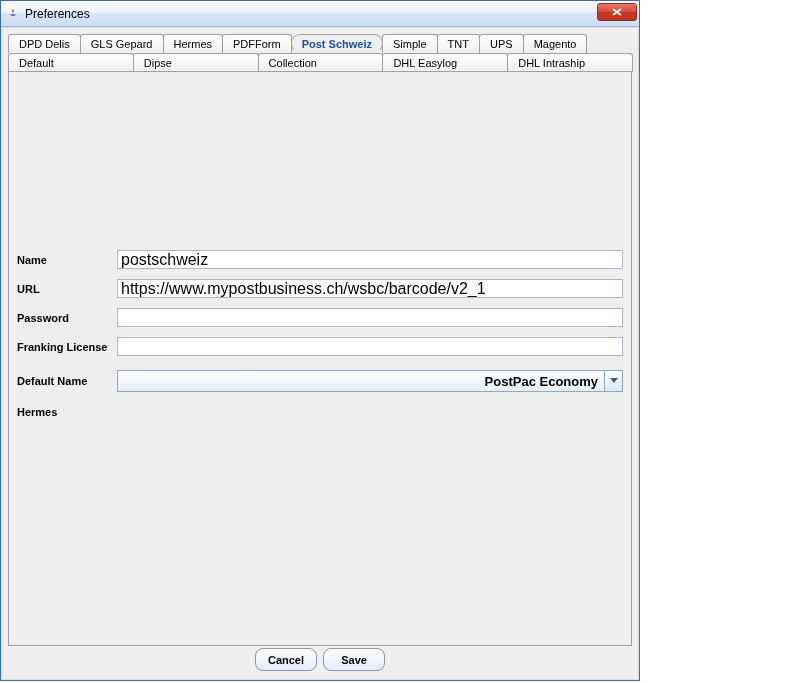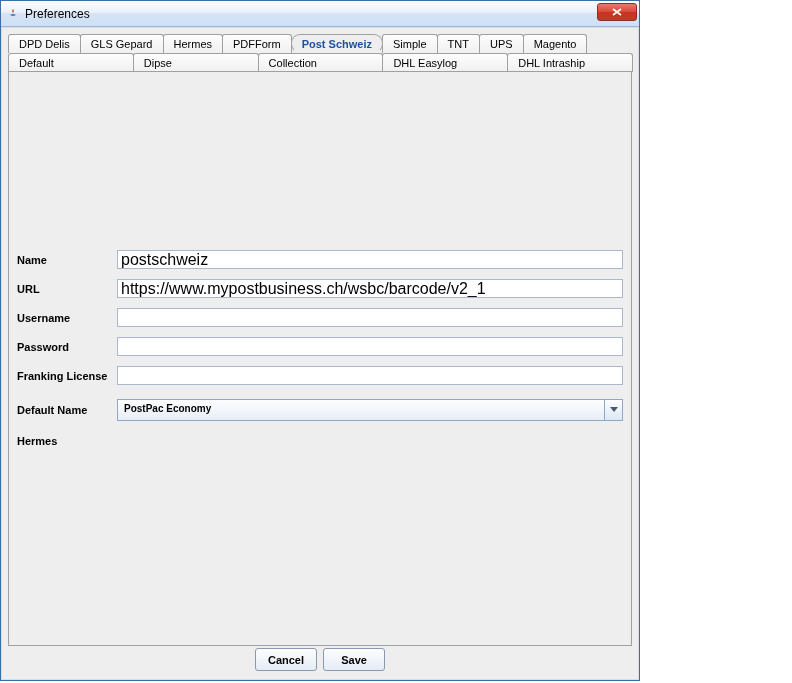--- a/index.html
+++ b/index.html
@@ -134,23 +134,24 @@
   .form-select {
     flex: 1;
     display: flex;
     height: 22px;
     border: 1px solid #90a8c4;
     background: linear-gradient(to bottom, #fdfdfe, #e7eef8);
   }
   .select-text {
     flex: 1;
     padding: 3px 6px;
-    font-size: 10px;
-    font-weight: bold;
-    color: #000;
+    font-size: 13px;
+    font-weight: bold;
+    color: #000;
+    text-align: right;
   }
   .select-btn {
     width: 18px;
     border-left: 1px solid #90a8c4;
     background: linear-gradient(to bottom, #fdfdfe, #dce8f6);
     display: flex;
     align-items: center;
     justify-content: center;
     cursor: pointer;
   }
@@ -160,21 +161,21 @@
     left: 0;
     right: 0;
     display: flex;
     justify-content: center;
     gap: 6px;
   }
   .btn {
     min-width: 62px;
     height: 23px;
     border: 1px solid #8899b0;
-    border-radius: 3px;
+    border-radius: 8px;
     background: linear-gradient(to bottom, #fdfdfe, #e5ecf6);
     font-size: 11px;
     font-weight: bold;
     color: #000;
     cursor: pointer;
     padding: 0 12px;
     font-family: Tahoma, Arial, sans-serif;
   }
 </style>
 </head>
@@ -225,24 +226,20 @@
           <div class="form-row">
             <div class="form-label">Name</div>
             <input class="form-input" value="postschweiz" style="">
           </div>
 
           <div class="form-row">
             <div class="form-label">URL</div>
             <input class="form-input" value="https://www.mypostbusiness.ch/wsbc/barcode/v2_1" style="">
           </div>
 
-          <div class="form-row">
-            <div class="form-label">Username</div>
-            <input class="form-input" value="" style="">
-          </div>
 
           <div class="form-row">
             <div class="form-label">Password</div>
             <input class="form-input" type="password" value="" style="">
           </div>
 
           <div class="form-row">
             <div class="form-label">Franking License</div>
             <input class="form-input" value="" style="">
           </div>

